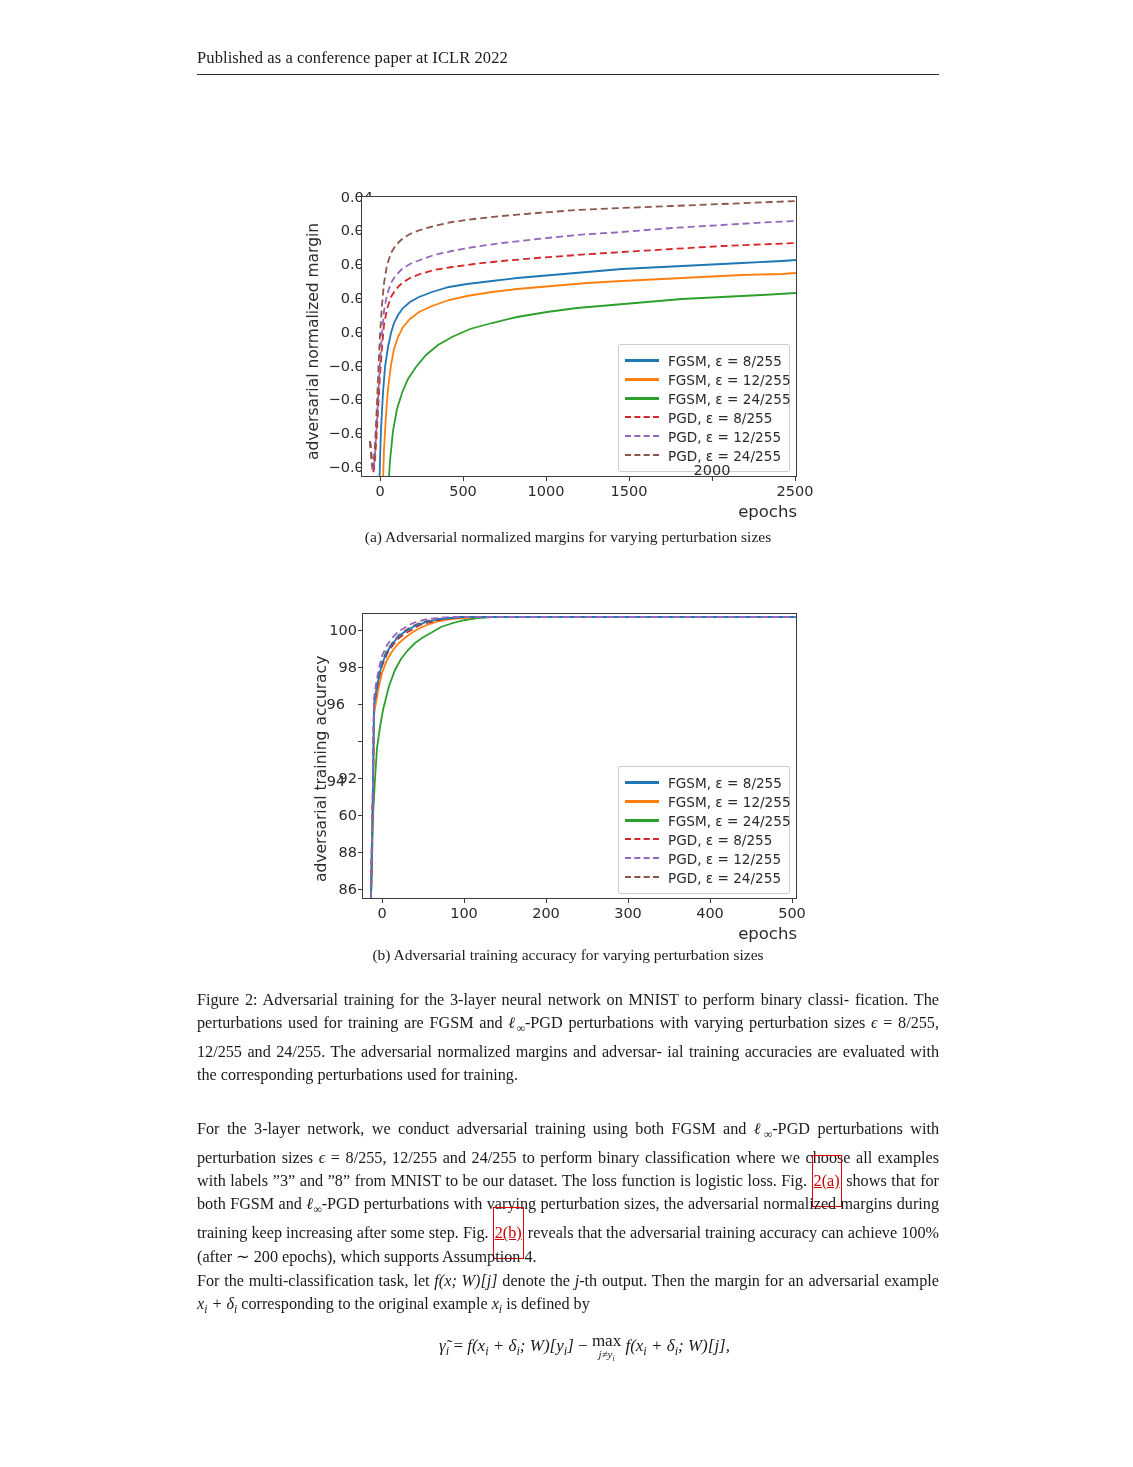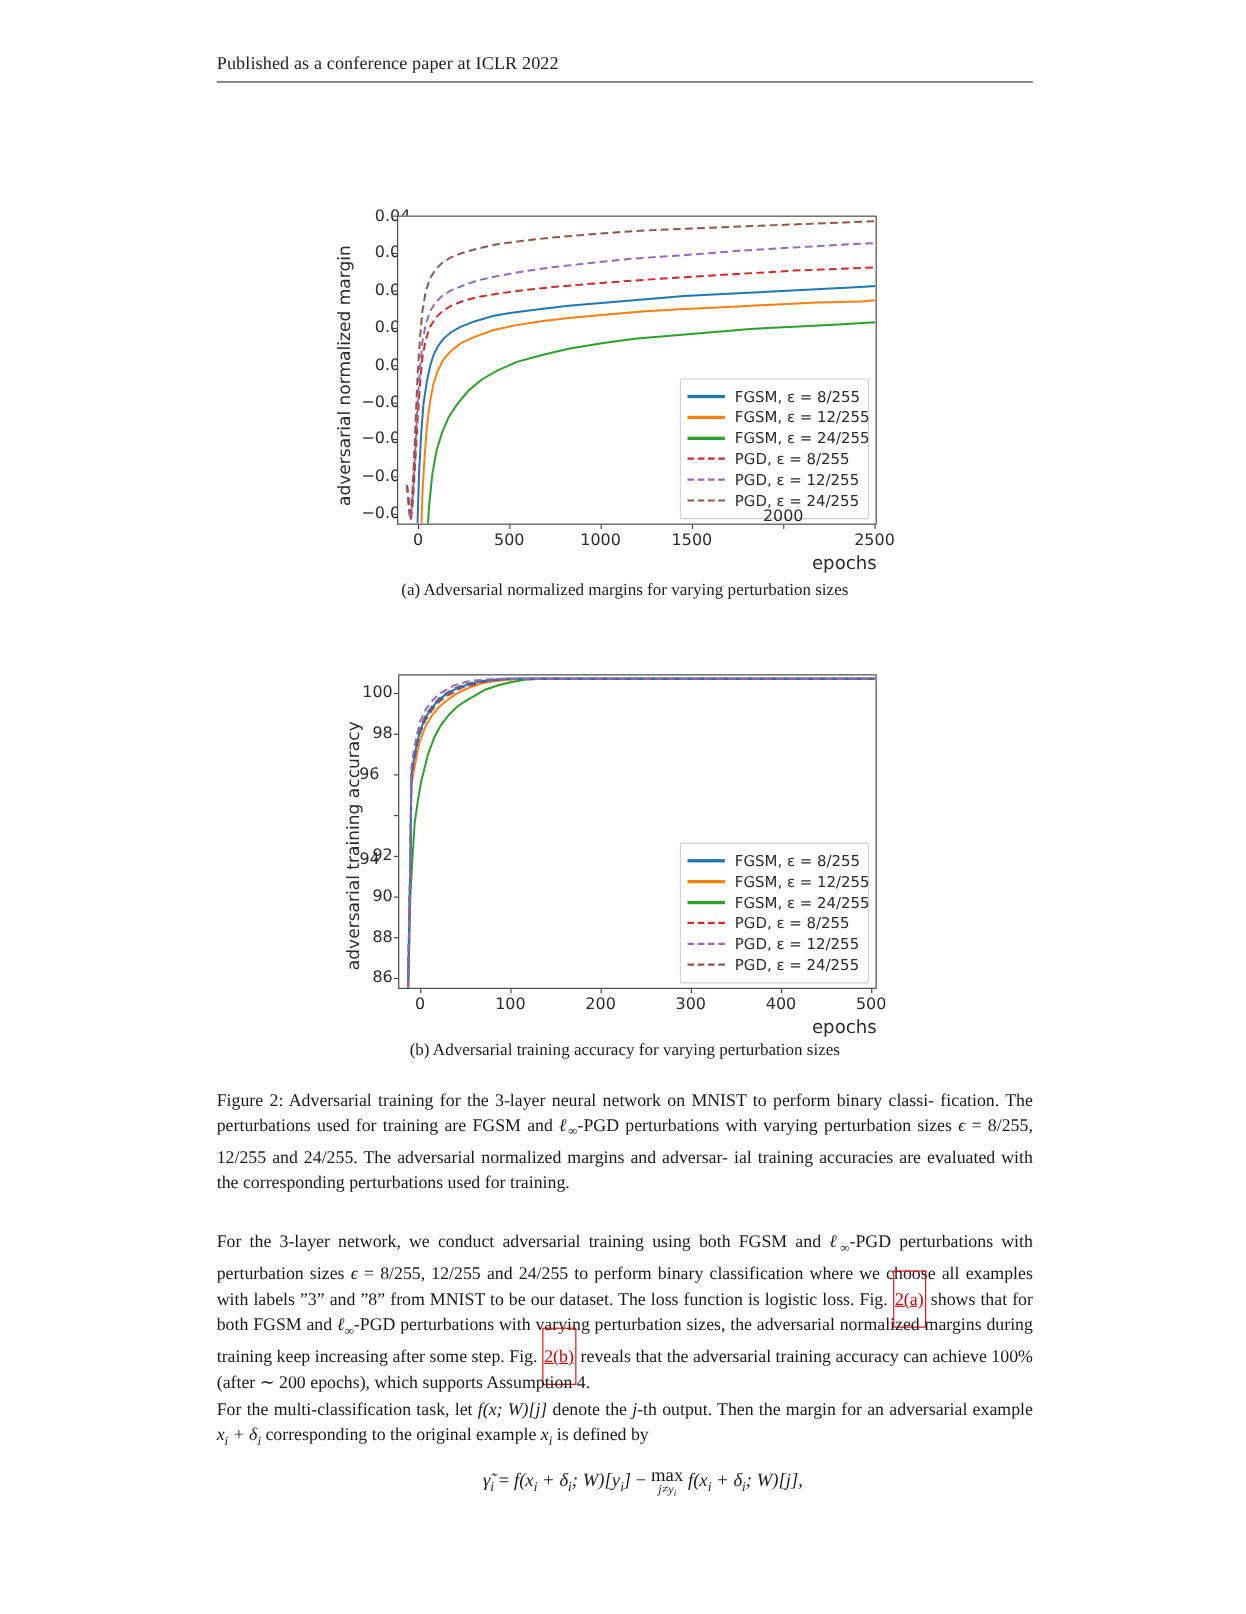--- a/index.html
+++ b/index.html
@@ -289,21 +289,21 @@
 
   <div class="figure-block plot" style="left:0px; top:0px; width:1133px; height:0px;">
 
     <div class="ylabel" style="left:312px; top:882px;">adversarial training accuracy</div>
 
     <div class="ytick" style="left:315px; top:622px; width:42px;">100</div>
     <div class="ytick" style="left:315px; top:659px; width:42px;">98</div>
     <div class="ytick" style="left:303px; top:696px; width:42px;">96</div>
     <div class="ytick" style="left:315px; top:773px; width:42px;text-align:center;">94</div>
     <div class="ytick" style="left:315px; top:770px; width:42px;">92</div>
-    <div class="ytick" style="left:315px; top:807px; width:42px;">90</div>
+    <div class="ytick" style="left:315px; top:807px; width:42px;">60</div>
     <div class="ytick" style="left:315px; top:844px; width:42px;">88</div>
     <div class="ytick" style="left:315px; top:881px; width:42px;">86</div>
 
     <div class="plot-frame" style="left:362px; top:613px; width:435px; height:286px;">
       <svg width="433" height="284" viewBox="0 0 433 284" preserveAspectRatio="none">
 
         <path d="M8,284 L9,248 L10,202 L12,165 L14,134 L17,113 L20,96 L26,72 L32,56 L38,45 L45,36 L52,29 L59,24 L66,20 L78,13 L90,9 L102,6 L114,4 L130,3 L160,3 L433,3" fill="none" stroke="#2ca02c" stroke-width="1.8"></path>
 
         <path d="M8,284 L9,230 L10,180 L11,100 L13,88 L16,72 L19,59 L24,46 L30,36 L36,29 L43,23 L50,18 L57,14 L64,11 L76,7 L88,5 L100,4 L112,3 L130,3 L160,3 L433,3" fill="none" stroke="#ff7f0e" stroke-width="1.8"></path>
 

